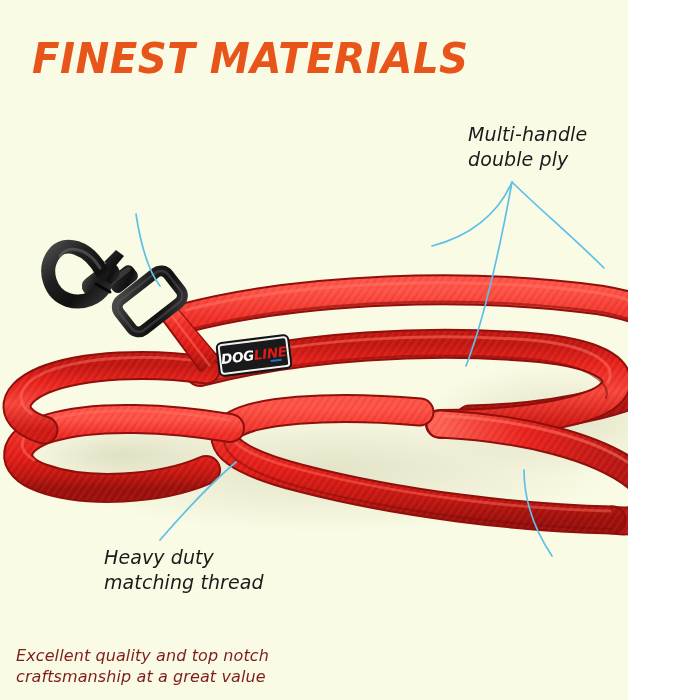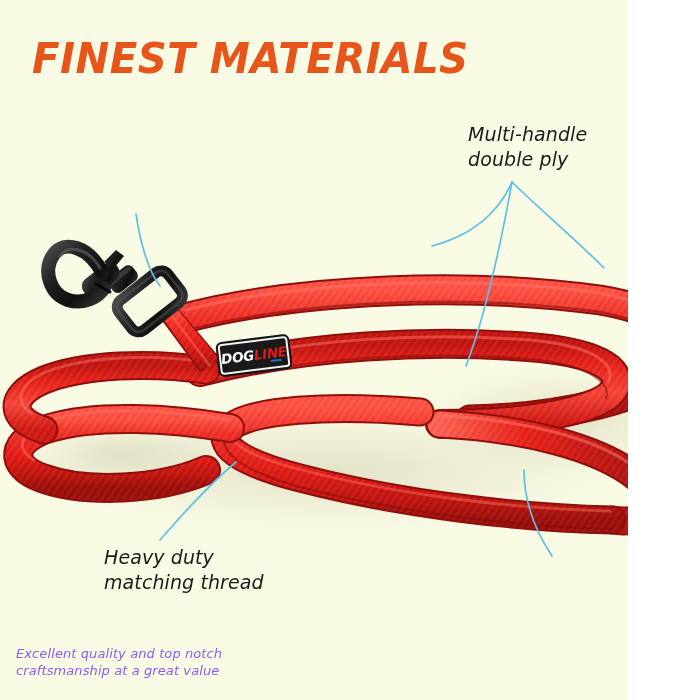--- a/index.html
+++ b/index.html
@@ -51,23 +51,23 @@
   }
   .callout-hardware { left: 120px; top: 160px; }
   .callout-multihandle { left: 468px; top: 122px; }
   .callout-thread { left: 96px; top: 545px; margin-left: 8px; }
   .callout-nylon { left: 502px; top: 562px; }
   .footer-note {
     position: absolute;
     left: 16px;
     top: 645px;
     font-family: "DejaVu Sans", sans-serif;
-    font-size: 13px;
+    font-size: 16px;
     line-height: 1.33;
-    color: #8b5cf6;
+    color: #7f1d1d;
     white-space: pre-line;
     letter-spacing: 0.1px;
   }
   .badge {
     position: absolute;
     left: 219px;
     top: 340px;
     width: 66px;
     height: 27px;
     transform: rotate(-7deg);

